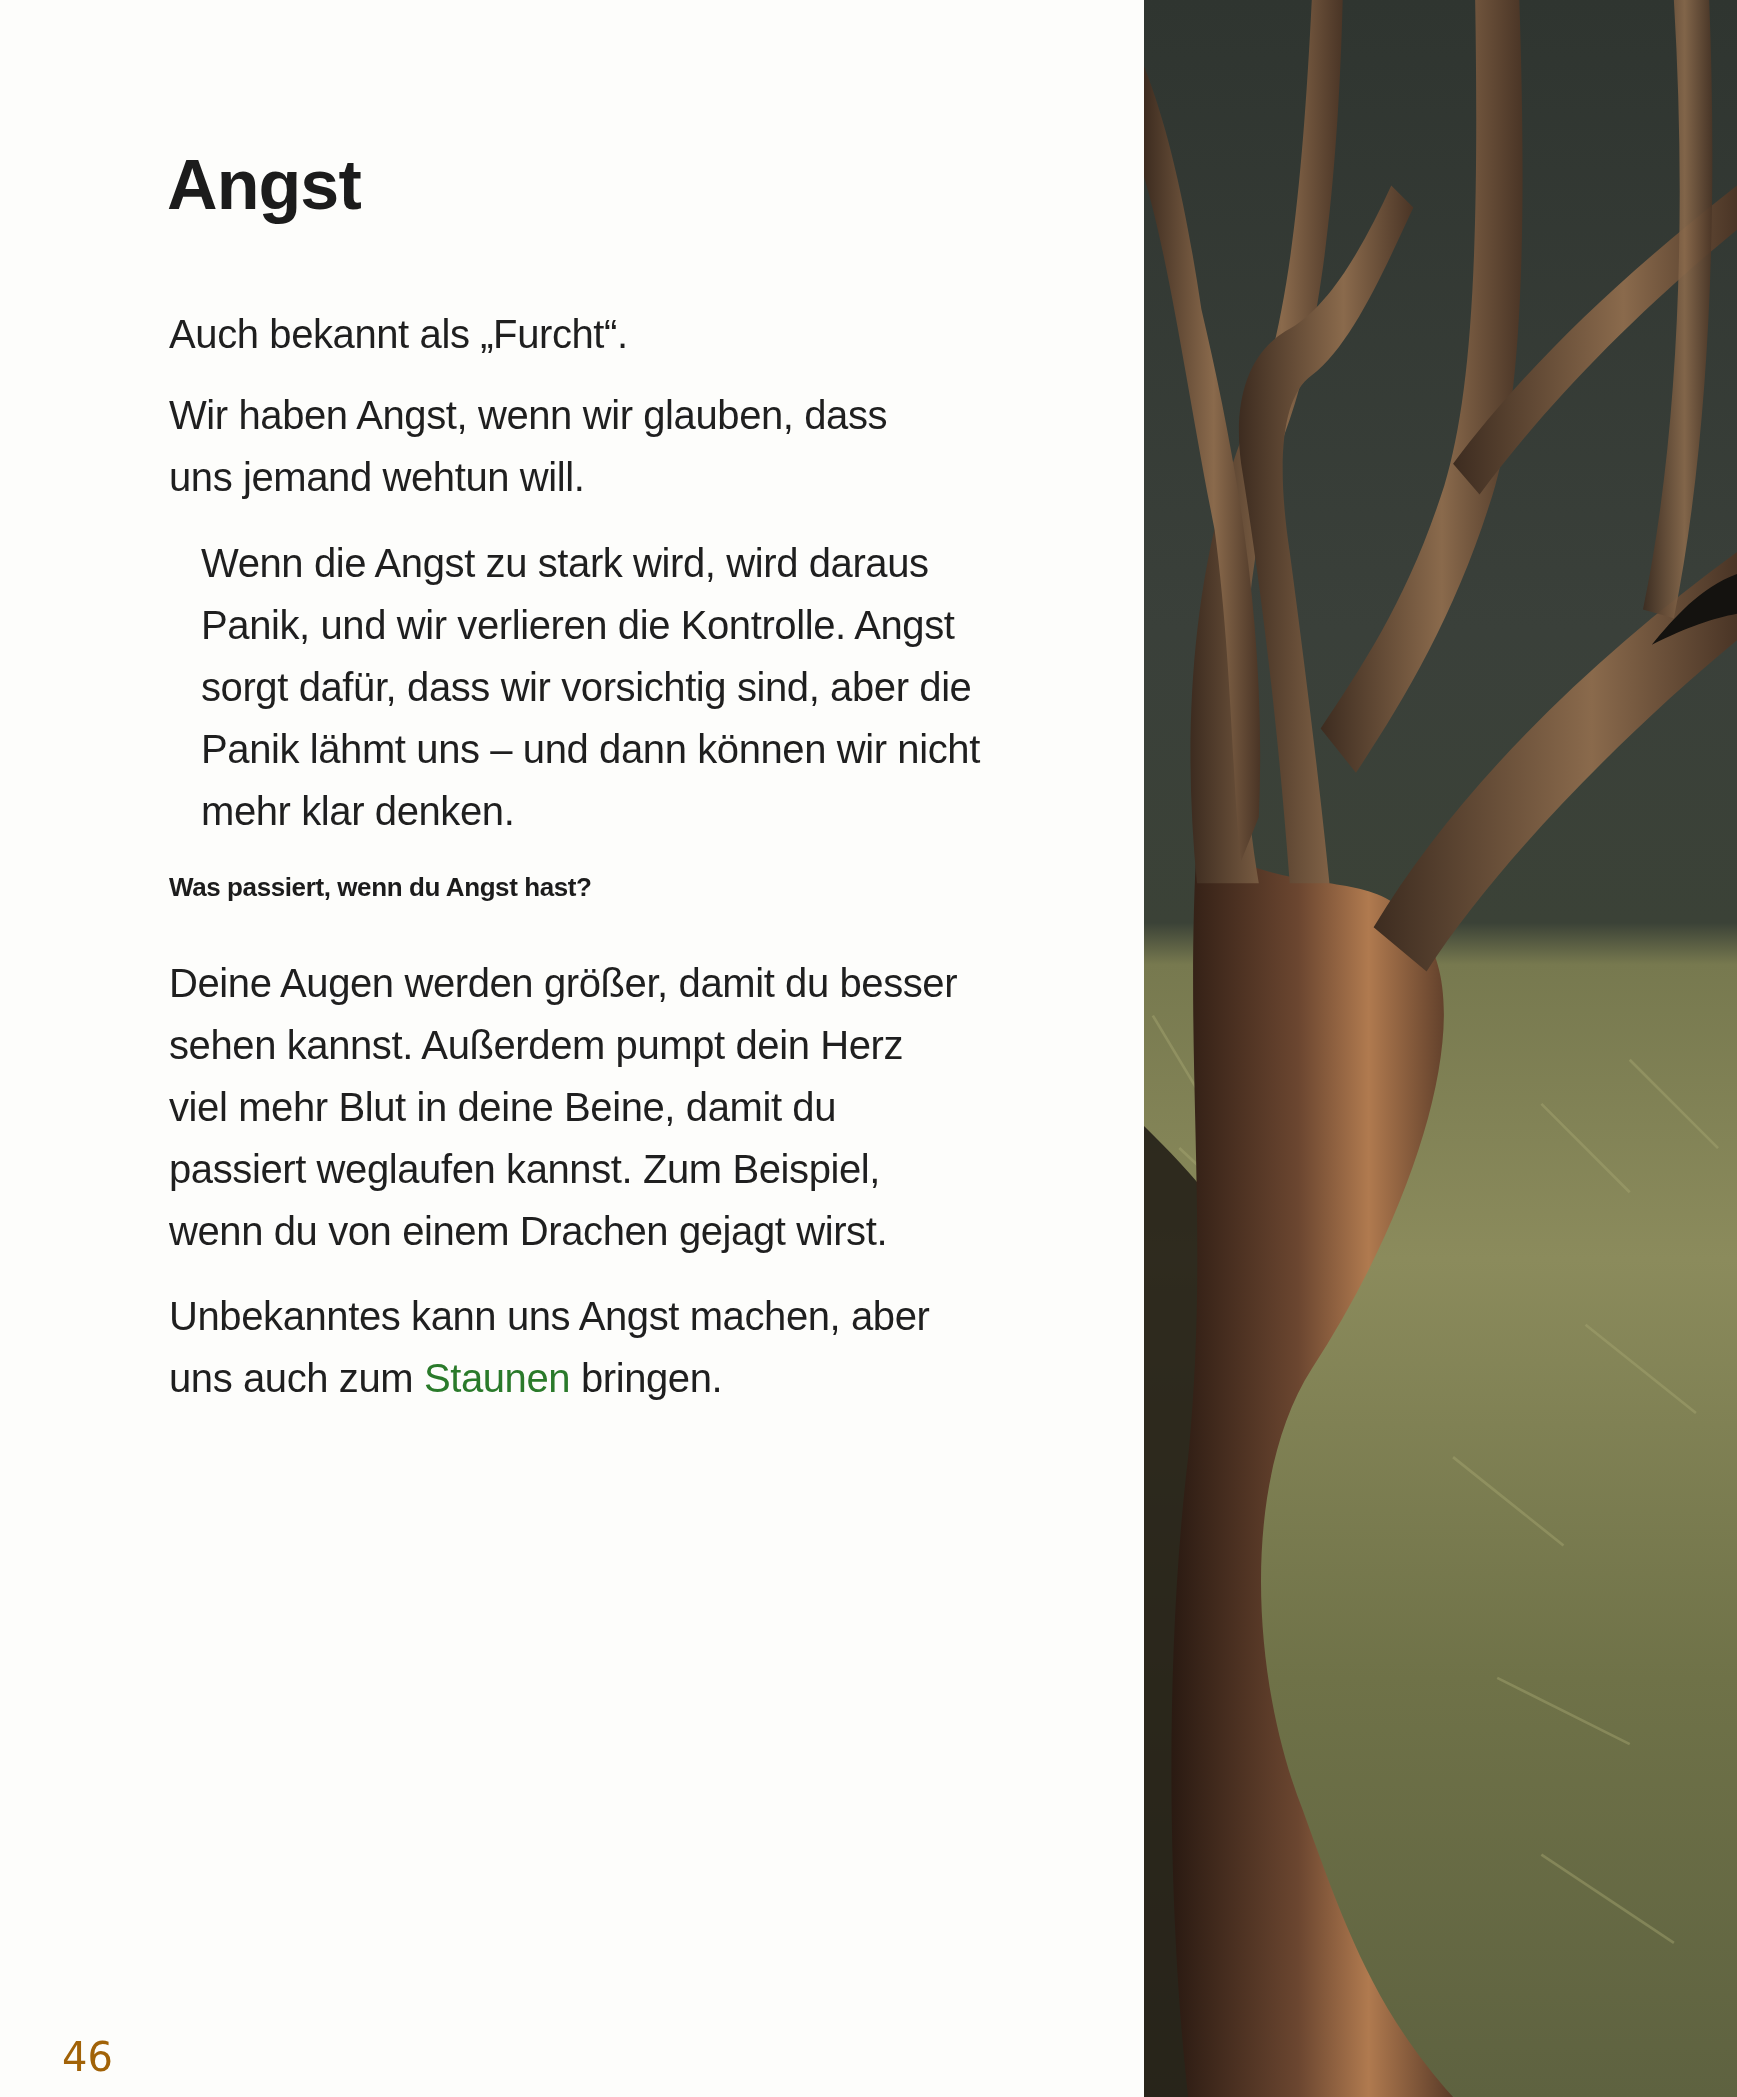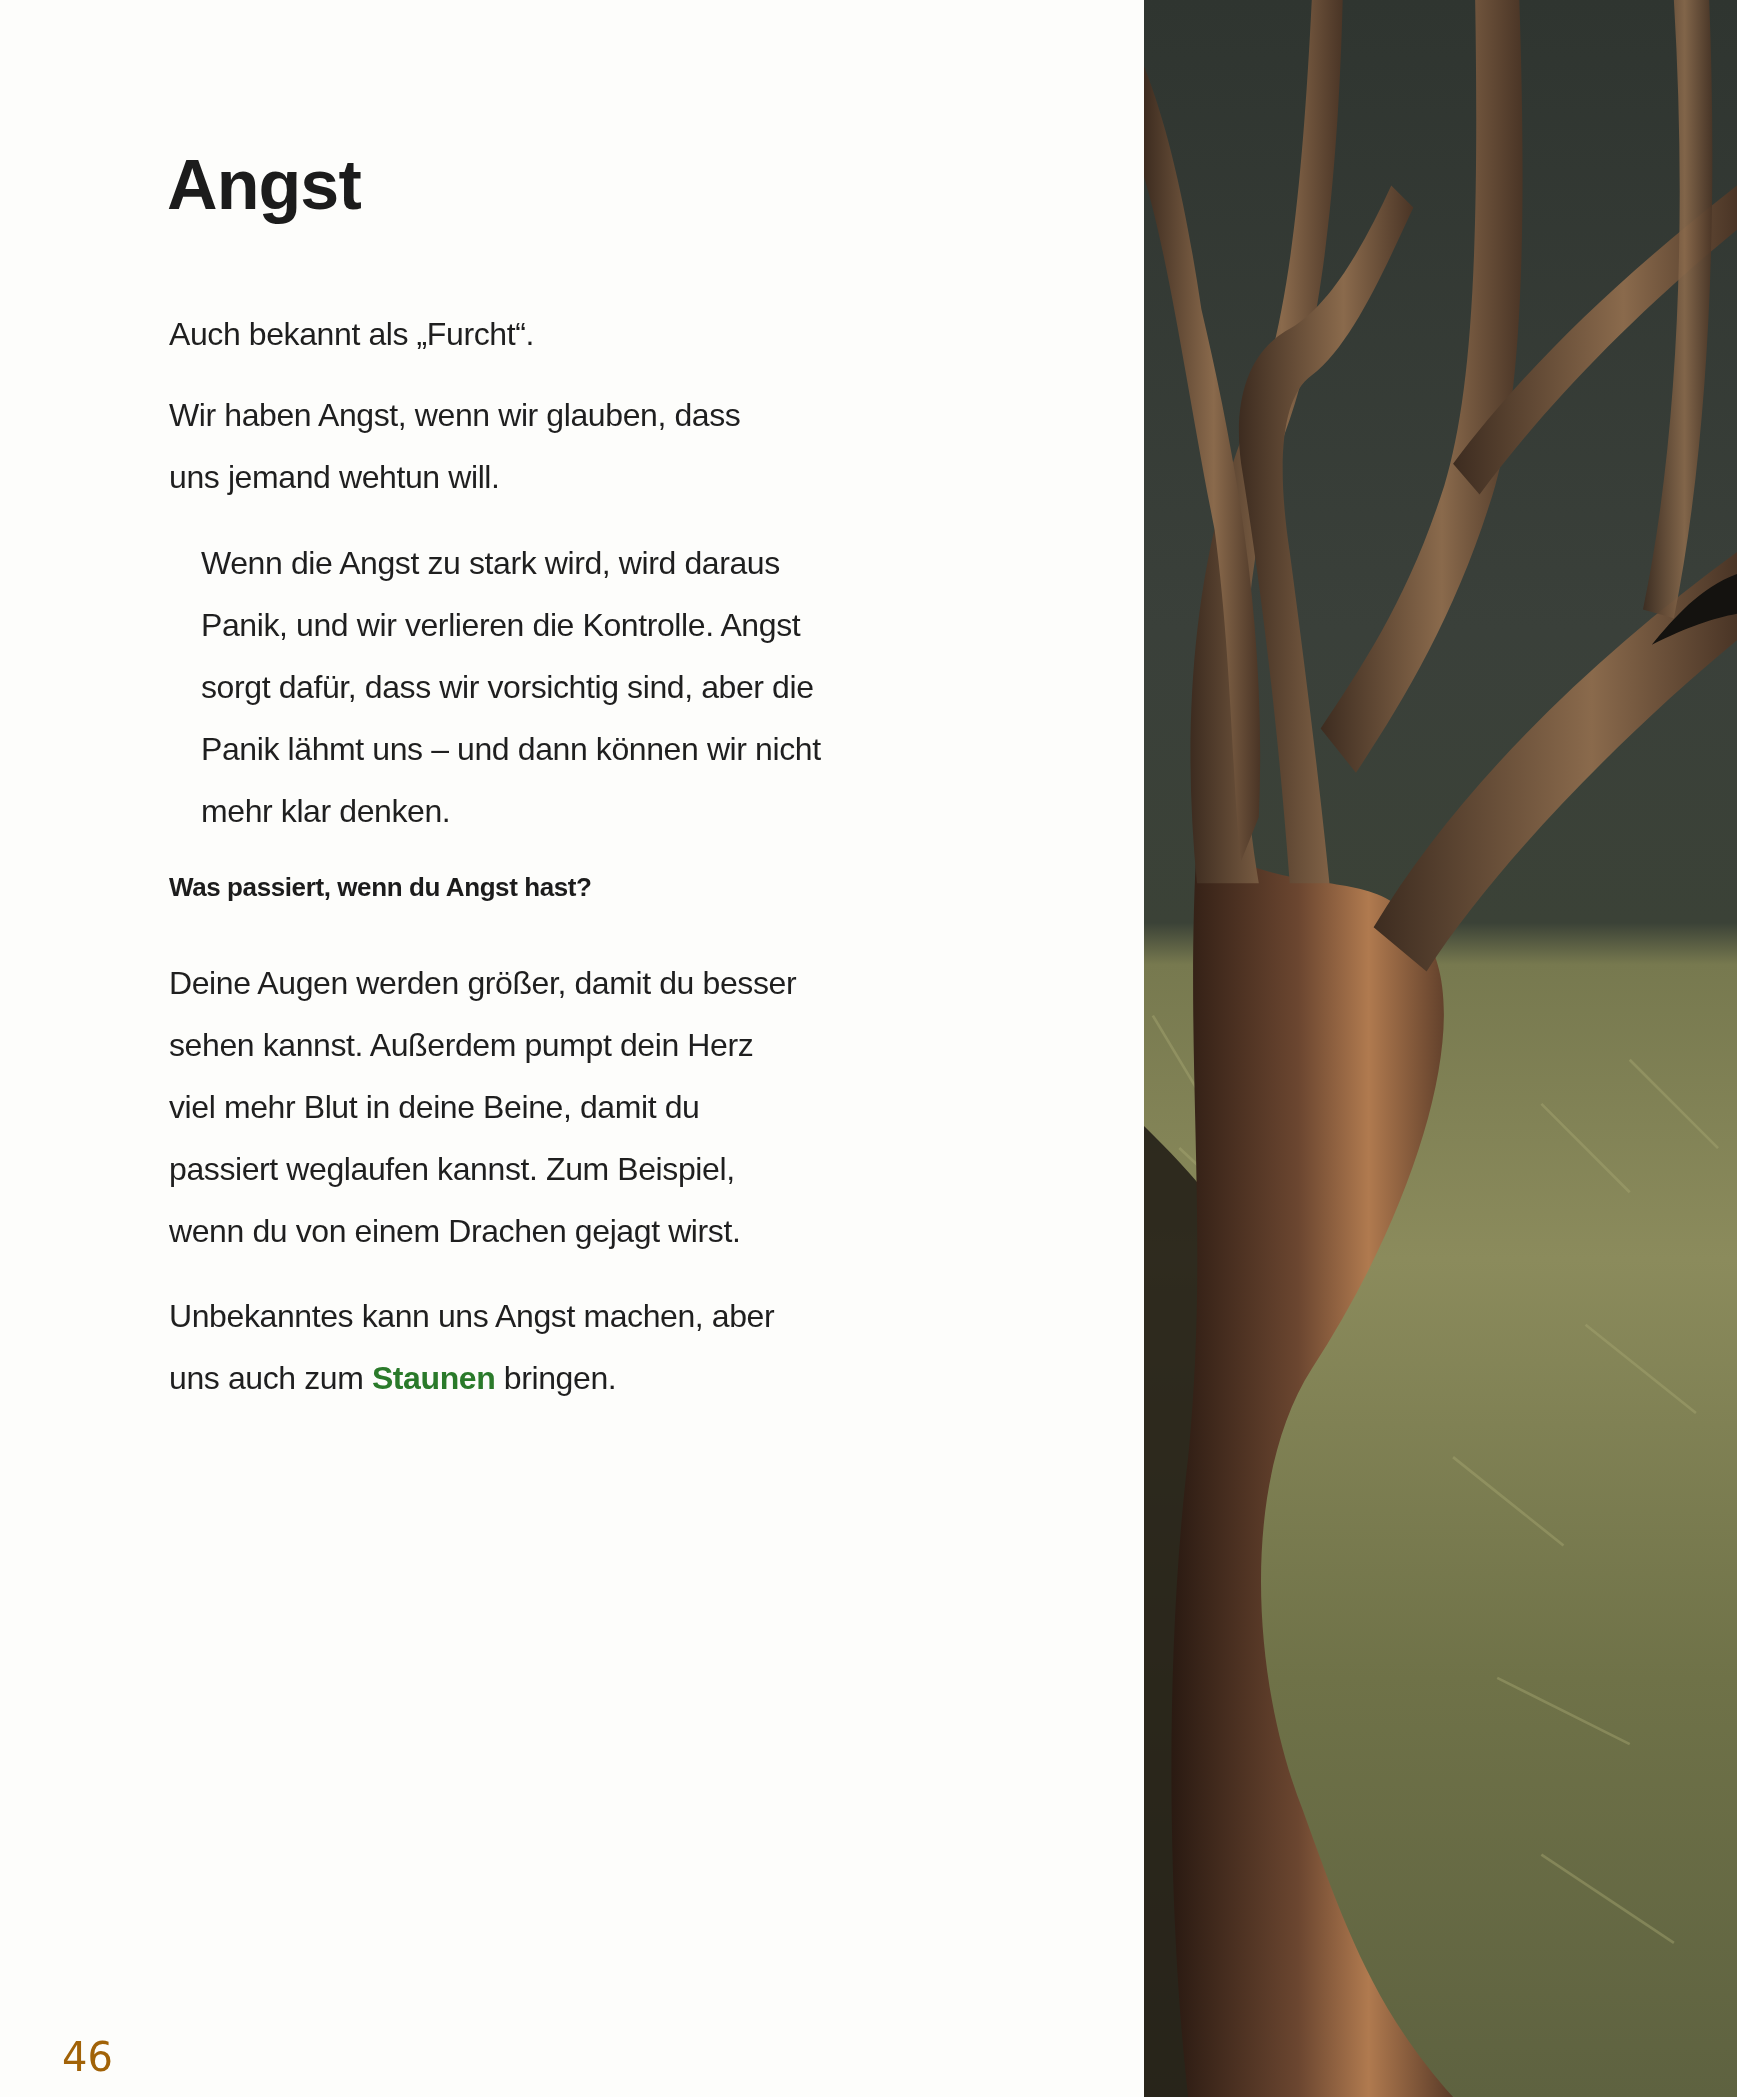--- a/index.html
+++ b/index.html
@@ -9,29 +9,29 @@
       font-family: "Liberation Sans", sans-serif;
       color: #1e1e1e;
     }
     .title {
       position: absolute; left: 167px; top: 150px;
       font-size: 70px; font-weight: bold; letter-spacing: -0.9px; color: #1c1c1c;
       margin: 0; line-height: 1; text-align: center;
     }
     .p {
       position: absolute; left: 169px; margin: 0;
-      font-size: 32px; line-height: 62px; color: #1f1f1f;
+      font-size: 40px; line-height: 62px; color: #1f1f1f;
       letter-spacing: -0.4px; width: 927px;
     }
     .h2 {
       position: absolute; left: 169px; margin: 0;
       font-size: 26px; font-weight: bold; line-height: 1.2; color: #1c1c1c;
       letter-spacing: -0.4px;
     }
-    .green { color: #2a7a2a; font-weight: bold; }
+    .green { color: #2a7a2a; font-weight: normal; }
     .page-num {
       position: absolute; left: 62px; top: 2018px;
       font-family: "DejaVu Sans", sans-serif; font-size: 40px; color: #a16207; margin-top: 16px;
     }
     .illustration {
       position: absolute; left: 1144px; top: 0; width: 593px; height: 2097px;
       overflow: hidden;
       background: linear-gradient(180deg, #2f3530 0%, #3a403a 30%, #3b4237 44%, #77794f 46%, #8b8b5c 60%, #6f7248 80%, #5e6240 100%);
     }
     .illustration svg { position: absolute; left: 0; top: 0; }

